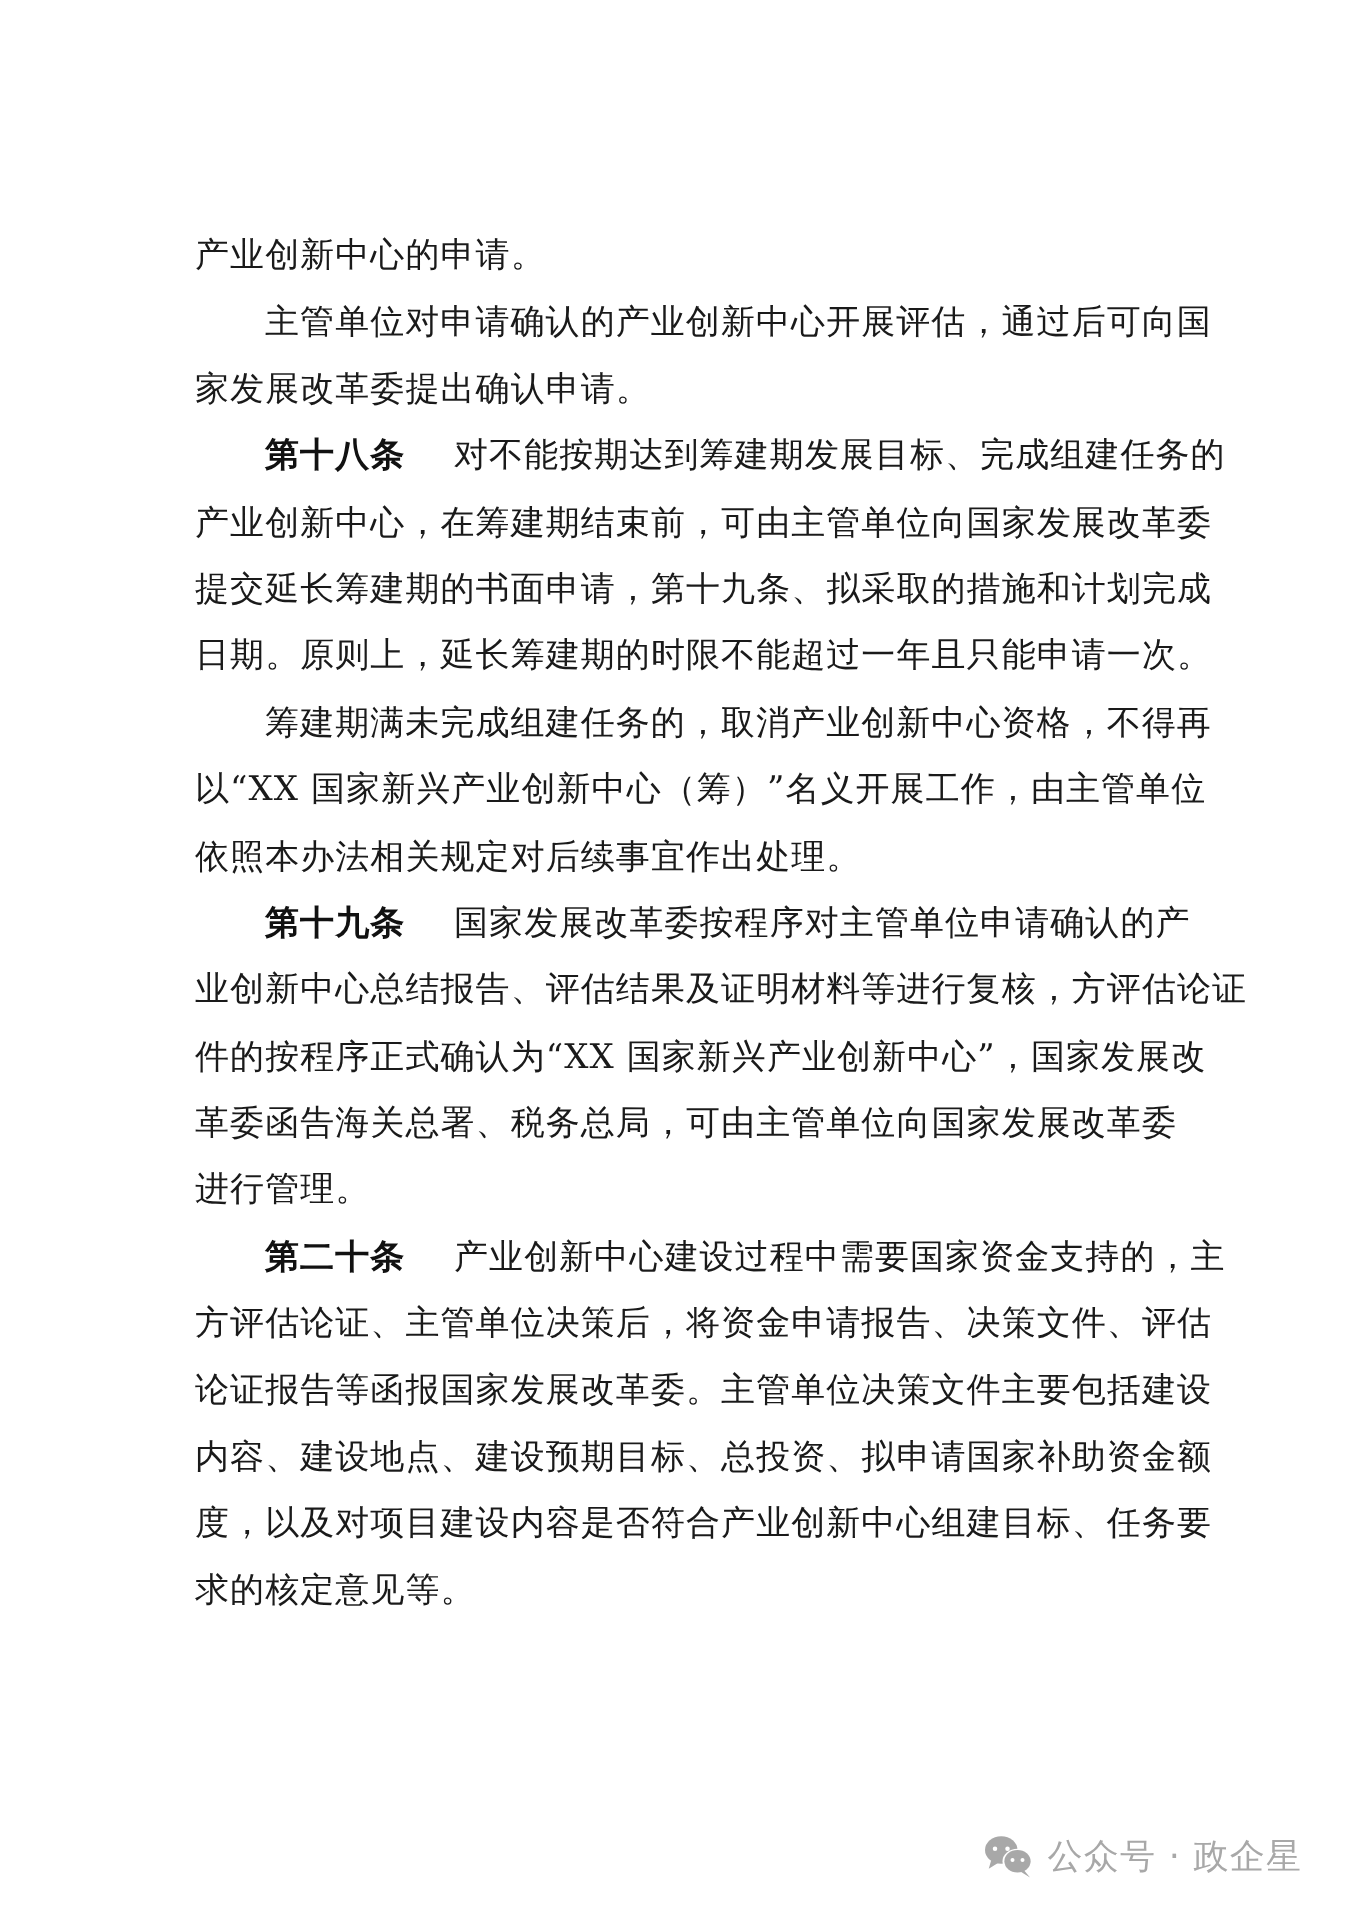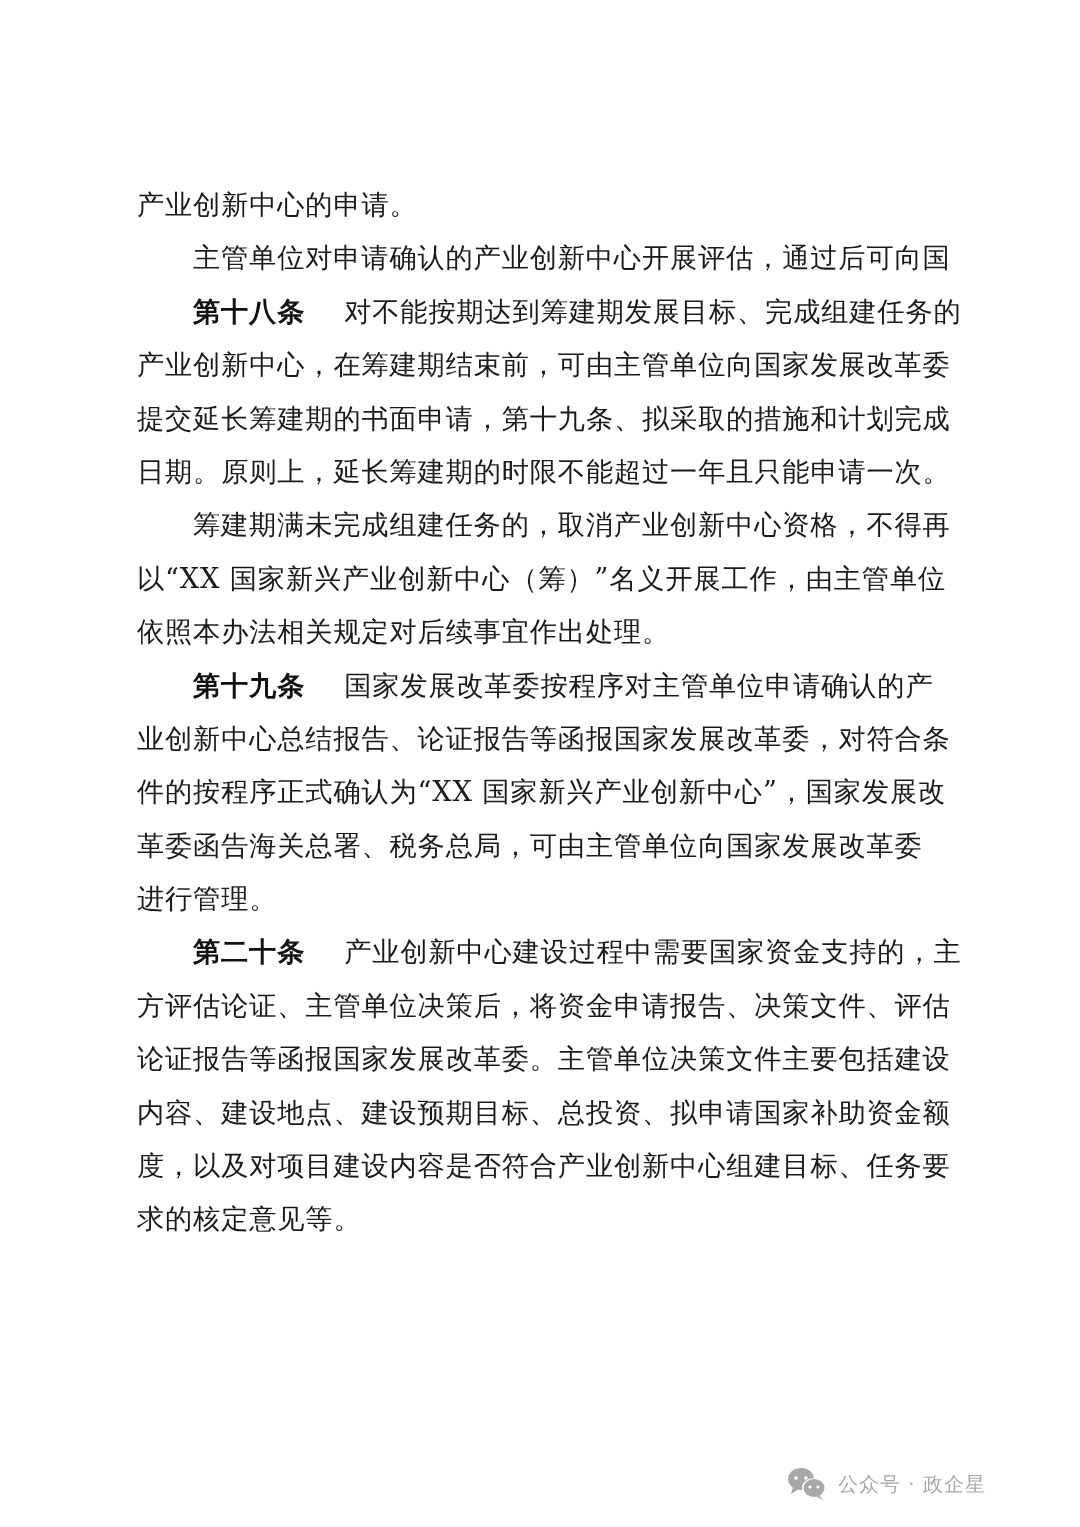--- a/index.html
+++ b/index.html
@@ -10,21 +10,21 @@
   body {
     width: 1080px;
     height: 1527px;
     position: relative;
     overflow: hidden;
     font-family: "DejaVu Serif", "Liberation Serif", serif;
     color: #1a1a1a;
   }
   .page {
     position: absolute;
-    left: 137px;
+    left: 156px;
     top: 183px;
     width: 786px;
   }
   .line {
     height: 53.4px;
     line-height: 44px;
     font-size: 27.2px;
     letter-spacing: 0.87px;
     white-space: nowrap;
     overflow: visible;
@@ -40,46 +40,47 @@
   }
   .watermark {
     position: absolute;
     left: 786px;
     top: 1466px;
     display: flex;
     align-items: center;
     gap: 10px;
     color: #a8a8a8;
     font-family: "DejaVu Sans", "Liberation Sans", sans-serif;
-    font-size: 20px;
+    font-size: 28px;
     letter-spacing: 1px;
   }
   .wechat-icon {
     width: 42px;
     height: 36px;
     display: inline-block;
   }
 </style>
 </head>
 <body>
 
 <div class="page">
   <div class="line"><span>产业创新中心的申请。</span></div>
   <div class="line indent"><span>主管单位对申请确认的产业创新中心开展评估，通过后可向国</span></div>
+  <div class="line"><span>家发展改革委提出确认申请。</span></div>
 
   <div class="line indent"><span class="article-no">第十八条</span><span>对不能按期达到筹建期发展目标、完成组建任务的</span></div>
   <div class="line"><span>产业创新中心，在筹建期结束前，可由主管单位向国家发展改革委</span></div>
   <div class="line"><span>提交延长筹建期的书面申请，第十九条、拟采取的措施和计划完成</span></div>
   <div class="line"><span>日期。原则上，延长筹建期的时限不能超过一年且只能申请一次。</span></div>
   <div class="line indent"><span>筹建期满未完成组建任务的，取消产业创新中心资格，不得再</span></div>
   <div class="line"><span>以“XX 国家新兴产业创新中心（筹）”名义开展工作，由主管单位</span></div>
   <div class="line"><span>依照本办法相关规定对后续事宜作出处理。</span></div>
 
   <div class="line indent"><span class="article-no">第十九条</span><span>国家发展改革委按程序对主管单位申请确认的产</span></div>
-  <div class="line"><span>业创新中心总结报告、论证报告等函报国家发展改革委，对符合条</span></div>
+  <div class="line"><span>业创新中心总结报告、评估结果及证明材料等进行复核，方评估论证</span></div>
   <div class="line"><span>件的按程序正式确认为“XX 国家新兴产业创新中心”，国家发展改</span></div>
   <div class="line"><span>革委函告海关总署、税务总局，可由主管单位向国家发展改革委</span></div>
   <div class="line"><span>进行管理。</span></div>
 
   <div class="line indent"><span class="article-no">第二十条</span><span>产业创新中心建设过程中需要国家资金支持的，主</span></div>
   <div class="line"><span>方评估论证、主管单位决策后，将资金申请报告、决策文件、评估</span></div>
   <div class="line"><span>论证报告等函报国家发展改革委。主管单位决策文件主要包括建设</span></div>
   <div class="line"><span>内容、建设地点、建设预期目标、总投资、拟申请国家补助资金额</span></div>
   <div class="line"><span>度，以及对项目建设内容是否符合产业创新中心组建目标、任务要</span></div>
   <div class="line"><span>求的核定意见等。</span></div>

